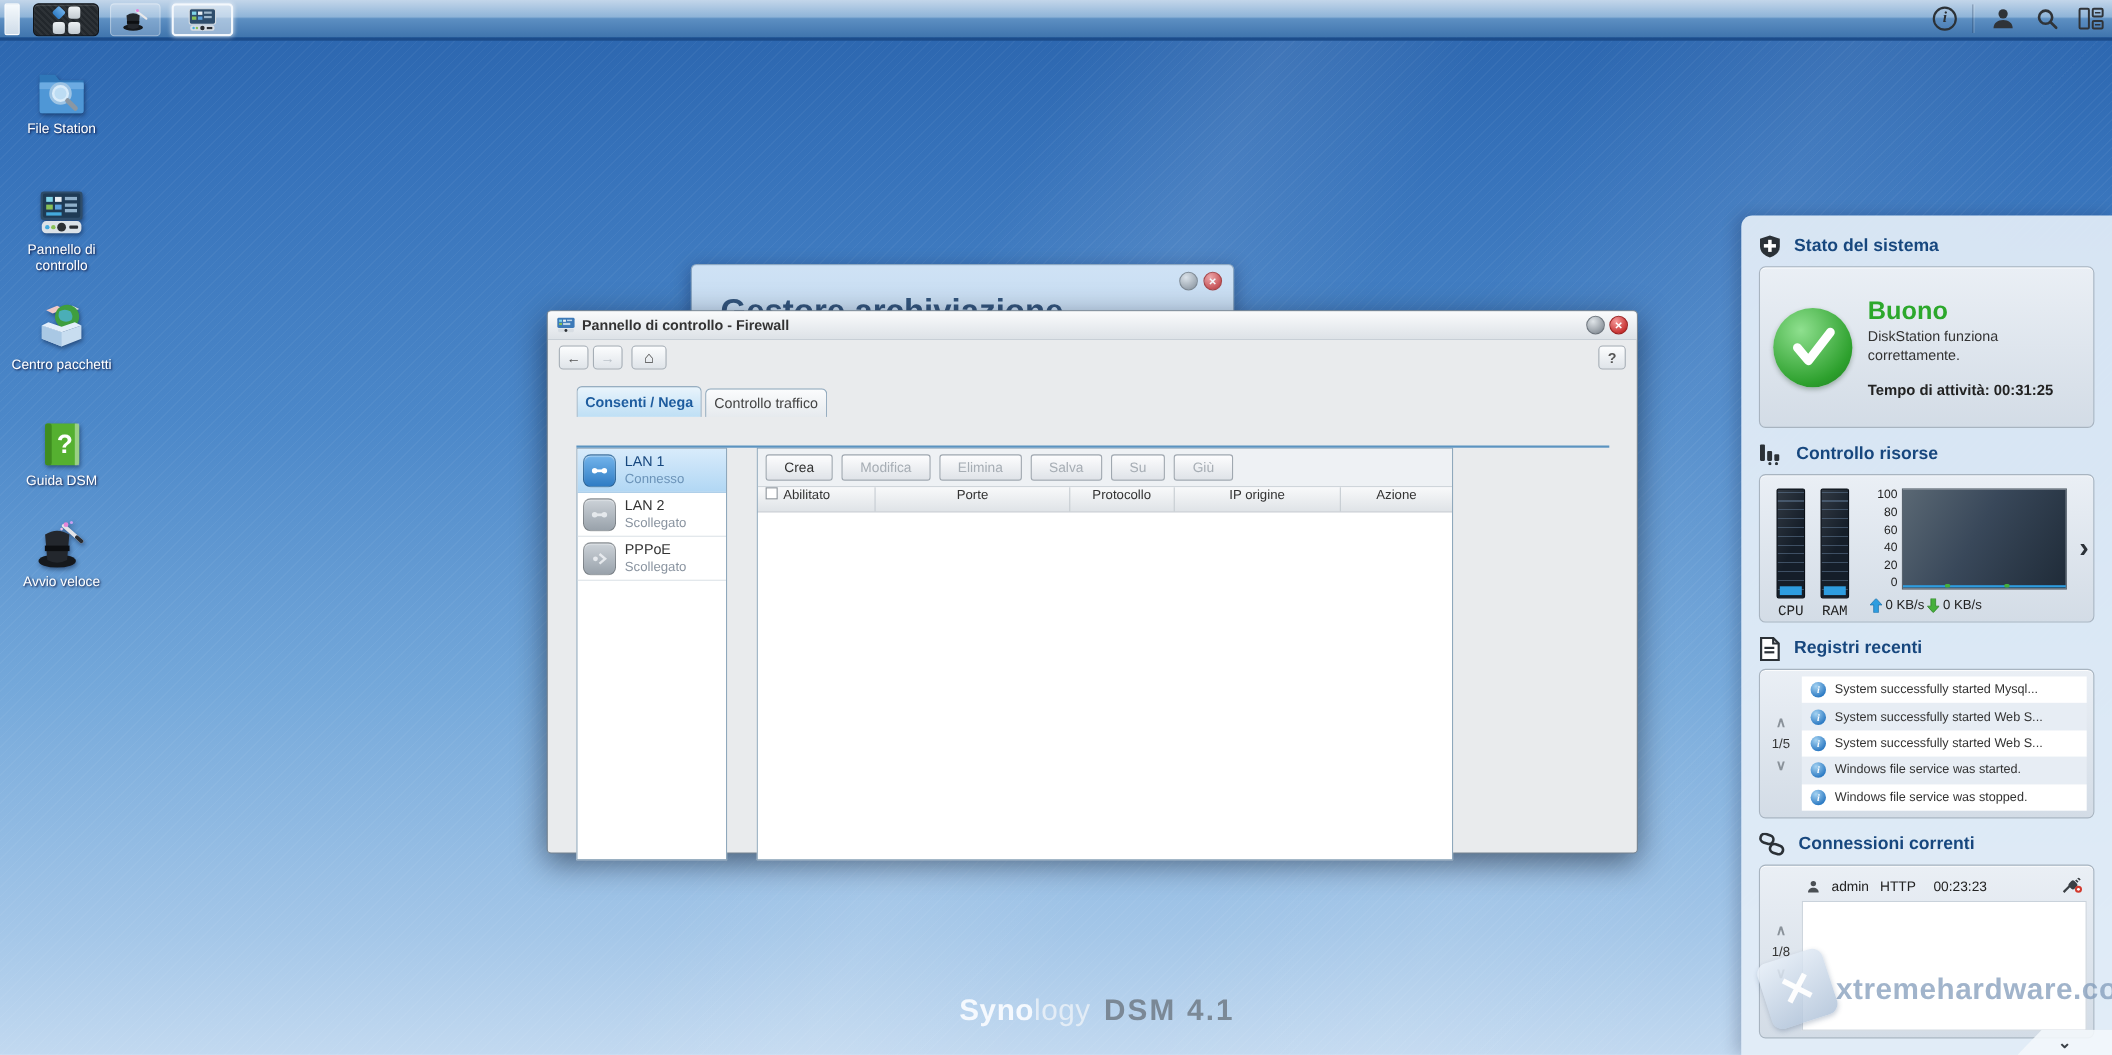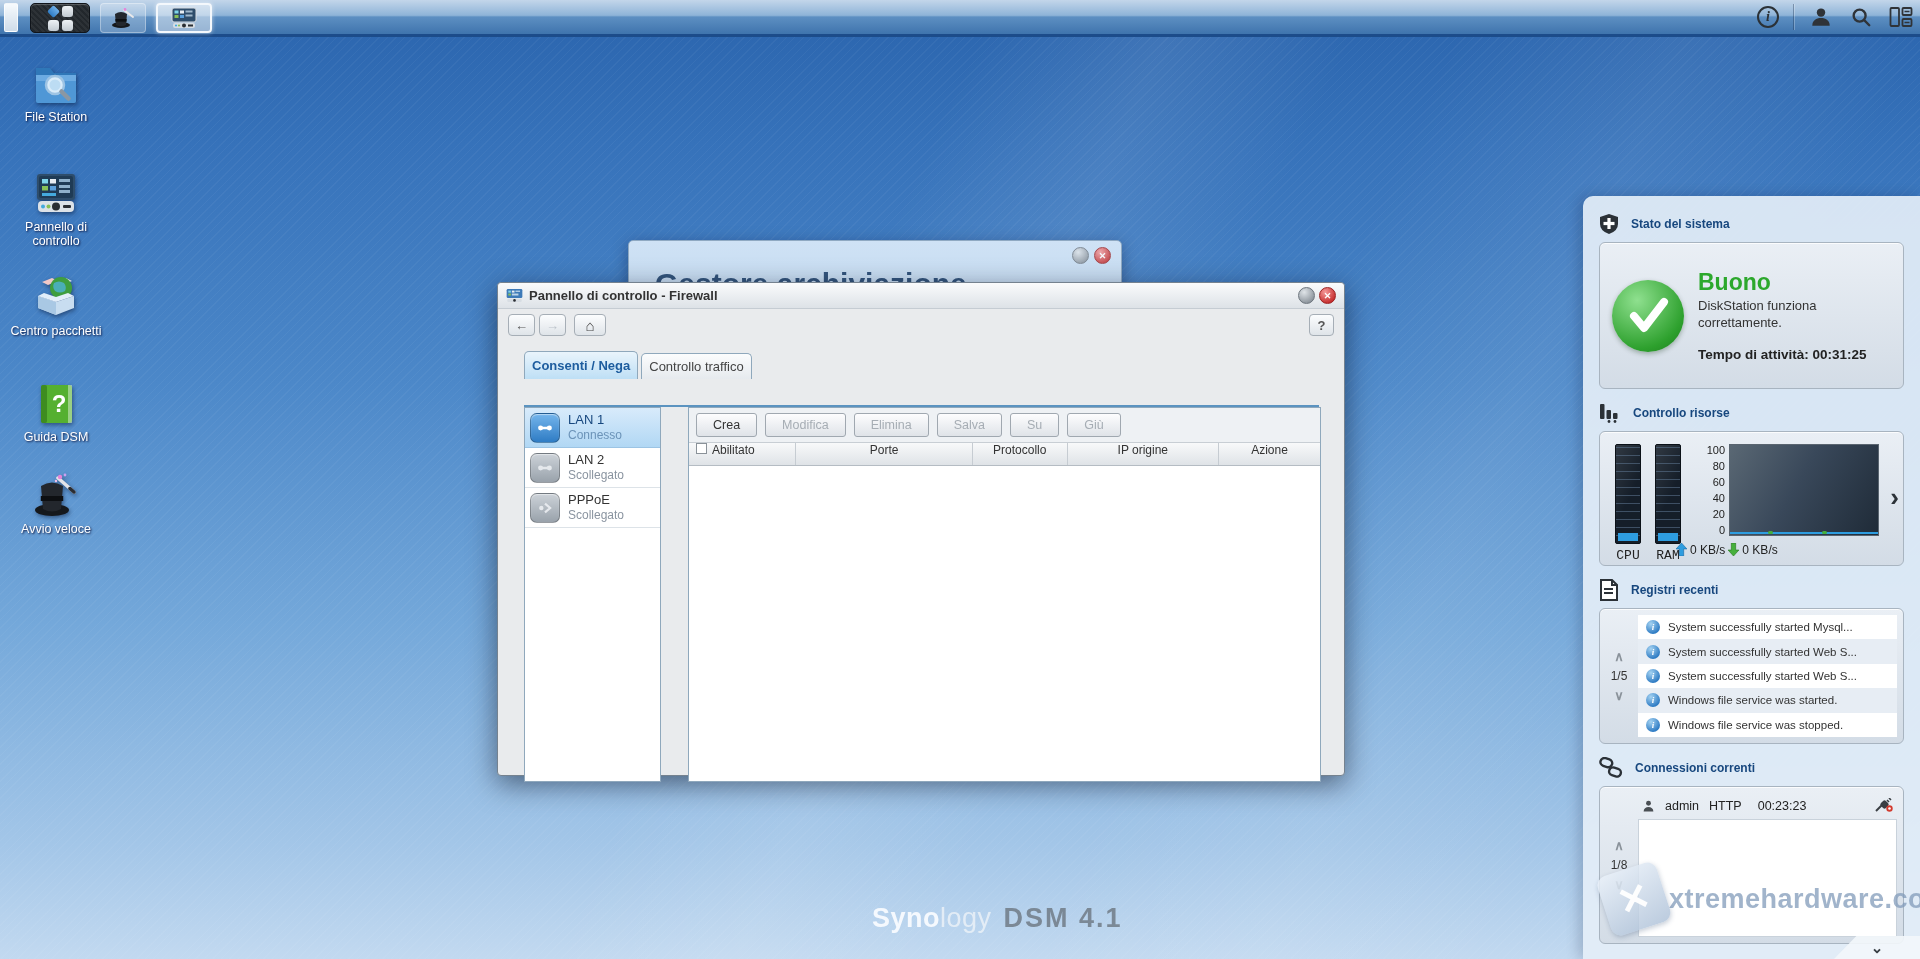--- a/index.html
+++ b/index.html
@@ -48,21 +48,21 @@
     background:linear-gradient(180deg,#cfe2f5,#b6d2ec); border:1px solid #8fa9c2; border-radius:5px 5px 0 0; overflow:hidden;
     box-shadow:0 4px 16px rgba(0,10,40,0.35); }
   .bg-window .bg-title { position:absolute; left:26px; top:26px; font-size:30px; font-weight:bold; color:#33557d; white-space:nowrap; }
   .bg-orbs { position:absolute; right:10px; top:6px; display:flex; gap:5px; opacity:0.8; }
   .orb { width:17px; height:17px; border-radius:50%; display:flex; align-items:center; justify-content:center;
     font-size:9px; font-weight:bold; color:#fff; }
   .orb-min { background:radial-gradient(circle at 35% 28%,#dfe4e8,#8e969e 75%); border:1px solid #6d757d; }
   .orb-close { background:radial-gradient(circle at 35% 28%,#f59a9a,#c62f2f 75%); border:1px solid #9c2222; }
 
   
-  .fw-window { position:absolute; left:497px; top:282px; width:848px; height:494px; z-index:10;
+  .fw-window { position:absolute; left:497px; top:282px; width:992px; height:494px; z-index:10;
     background:#e9ebed; border:1px solid #75828f; border-radius:4px; box-shadow:0 8px 28px rgba(0,5,20,0.5); }
   .titlebar { height:26px; display:flex; align-items:center; padding:0 8px; border-radius:4px 4px 0 0;
     background:linear-gradient(180deg,#fafbfc,#dde2e7); border-bottom:1px solid #c5ccd3; position:relative; }
   .titlebar .wtitle { margin-left:6px; font-size:13px; font-weight:bold; color:#333; }
   .win-orbs { position:absolute; right:8px; top:4px; display:flex; gap:4px; }
   .navrow { position:relative; height:32px; padding:5px 10px; display:flex; gap:4px; }
   .navbtn { width:27px; height:22px; border-radius:4px; border:1px solid #a6aeb6; font-size:13px; font-weight:bold;
     background:linear-gradient(180deg,#fcfdfe,#dfe4e9); color:#555; display:flex; align-items:center; justify-content:center; }
   .navbtn.home { width:32px; margin-left:4px; font-size:15px; color:#444; }
   .navbtn.disabled { color:#bcc3ca; }
@@ -104,21 +104,21 @@
     font-size:12px; color:#333; padding:0 8px; }
   .radio { width:13px; height:13px; border-radius:50%; border:1px solid #7a8288; background:radial-gradient(circle at 35% 30%,#fff,#dfe3e6); flex:none; }
   .radio.sel { background:radial-gradient(circle,#2d7dd2 0 3.5px,#fff 4px); border-color:#4a7aa8; }
   .ropt { display:flex; align-items:center; gap:6px; }
 
   
   .wpanel { position:absolute; right:0; top:196px; width:337px; height:763px; z-index:8;
     background:rgba(228,238,247,0.92); border-radius:10px 0 0 0; box-shadow:-4px 0 14px rgba(0,10,40,0.2);
     padding:14px 16px 0 16px; }
   .whead { display:flex; align-items:center; gap:12px; height:28px; margin-bottom:4px; }
-  .whead .wtxt { font-size:12px; font-weight:bold; color:#17477e; }
+  .whead .wtxt { font-size:16px; font-weight:bold; color:#17477e; }
   .wcard { background:linear-gradient(180deg,#eaeff5,#d3dce6); border:1px solid #a8b4c0; border-radius:6px;
     box-shadow:inset 0 1px 0 rgba(255,255,255,0.8); margin-bottom:10px; position:relative; }
   .card-status { height:147px; display:flex; align-items:center; padding:10px 12px; gap:14px; }
   .okcircle { width:72px; height:72px; border-radius:50%; flex:none;
     background:radial-gradient(circle at 35% 28%,#8fe08f,#2da02d 70%,#1d7a1d); box-shadow:0 2px 5px rgba(0,40,0,0.3);
     display:flex; align-items:center; justify-content:center; }
   .st-status { font-size:23px; font-weight:bold; color:#2ca82c; }
   .st-desc { font-size:13px; color:#333; width:165px; line-height:1.25; margin-top:2px; }
   .st-uptime { font-size:13.5px; color:#222; margin-top:16px;font-weight:bold; }
   .card-res { height:135px; display:flex; align-items:flex-start; padding:12px 6px 0 14px; }
@@ -128,21 +128,21 @@
     background:repeating-linear-gradient(to top, transparent 0 7px, rgba(95,120,148,0.55) 7px 8px),
                linear-gradient(115deg, rgba(255,255,255,0.12), transparent 55%); }
   .gauge .fill { position:absolute; left:2px; right:2px; bottom:2px; height:8px; background:#2e9de0; }
   .glabel { font-size:13px; color:#222; margin-top:4px;font-family:Liberation Mono, monospace; }
   .axis { width:29px; height:92px; display:flex; flex-direction:column; justify-content:space-between;
     text-align:right; font-size:11px; color:#222; margin:0 4px 0 2px; }
   .plot { width:150px; height:92px; border:1px solid #5a6570; position:relative; flex:none;
     background:linear-gradient(120deg,#5a6874 0%,#39485a 45%,#1f2b38 100%); }
   .plot .bline { position:absolute; left:0; right:0; bottom:1px; height:2px; background:#2e9de0; }
   .plot .gdot { position:absolute; bottom:1px; width:5px; height:3px; background:#46b03c; border-radius:2px; }
-  .net { position:absolute; left:76px; bottom:8px; display:flex; align-items:flex-start; gap:3px; font-size:12px; color:#222; }
+  .net { position:absolute; left:100px; bottom:8px; display:flex; align-items:flex-end; gap:3px; font-size:12px; color:#222; }
   .res-chev { position:absolute; right:4px; top:52px; font-size:26px; font-weight:bold; color:#2c3238; line-height:1; }
   .card-logs { height:136px; display:flex; padding:6px 6px 6px 0; }
   .pager { width:38px; flex:none; display:flex; flex-direction:column; align-items:center; justify-content:center; gap:6px;
     font-size:12px; color:#333; }
   .pchev { color:#8a929a; font-size:13px; font-weight:bold; line-height:1; }
   .logrows { flex:1; display:flex; flex-direction:column; }
   .logrow { flex:1; display:flex; align-items:center; gap:8px; padding:0 4px 0 8px; background:#fff; font-size:11.5px; color:#333; }
   .logrow.alt { background:#e7edf4; }
   .info-ic { width:14px; height:14px; border-radius:50%; flex:none;
     background:radial-gradient(circle at 35% 28%,#a5d3f2,#2f7cc4 72%); color:#fff;

